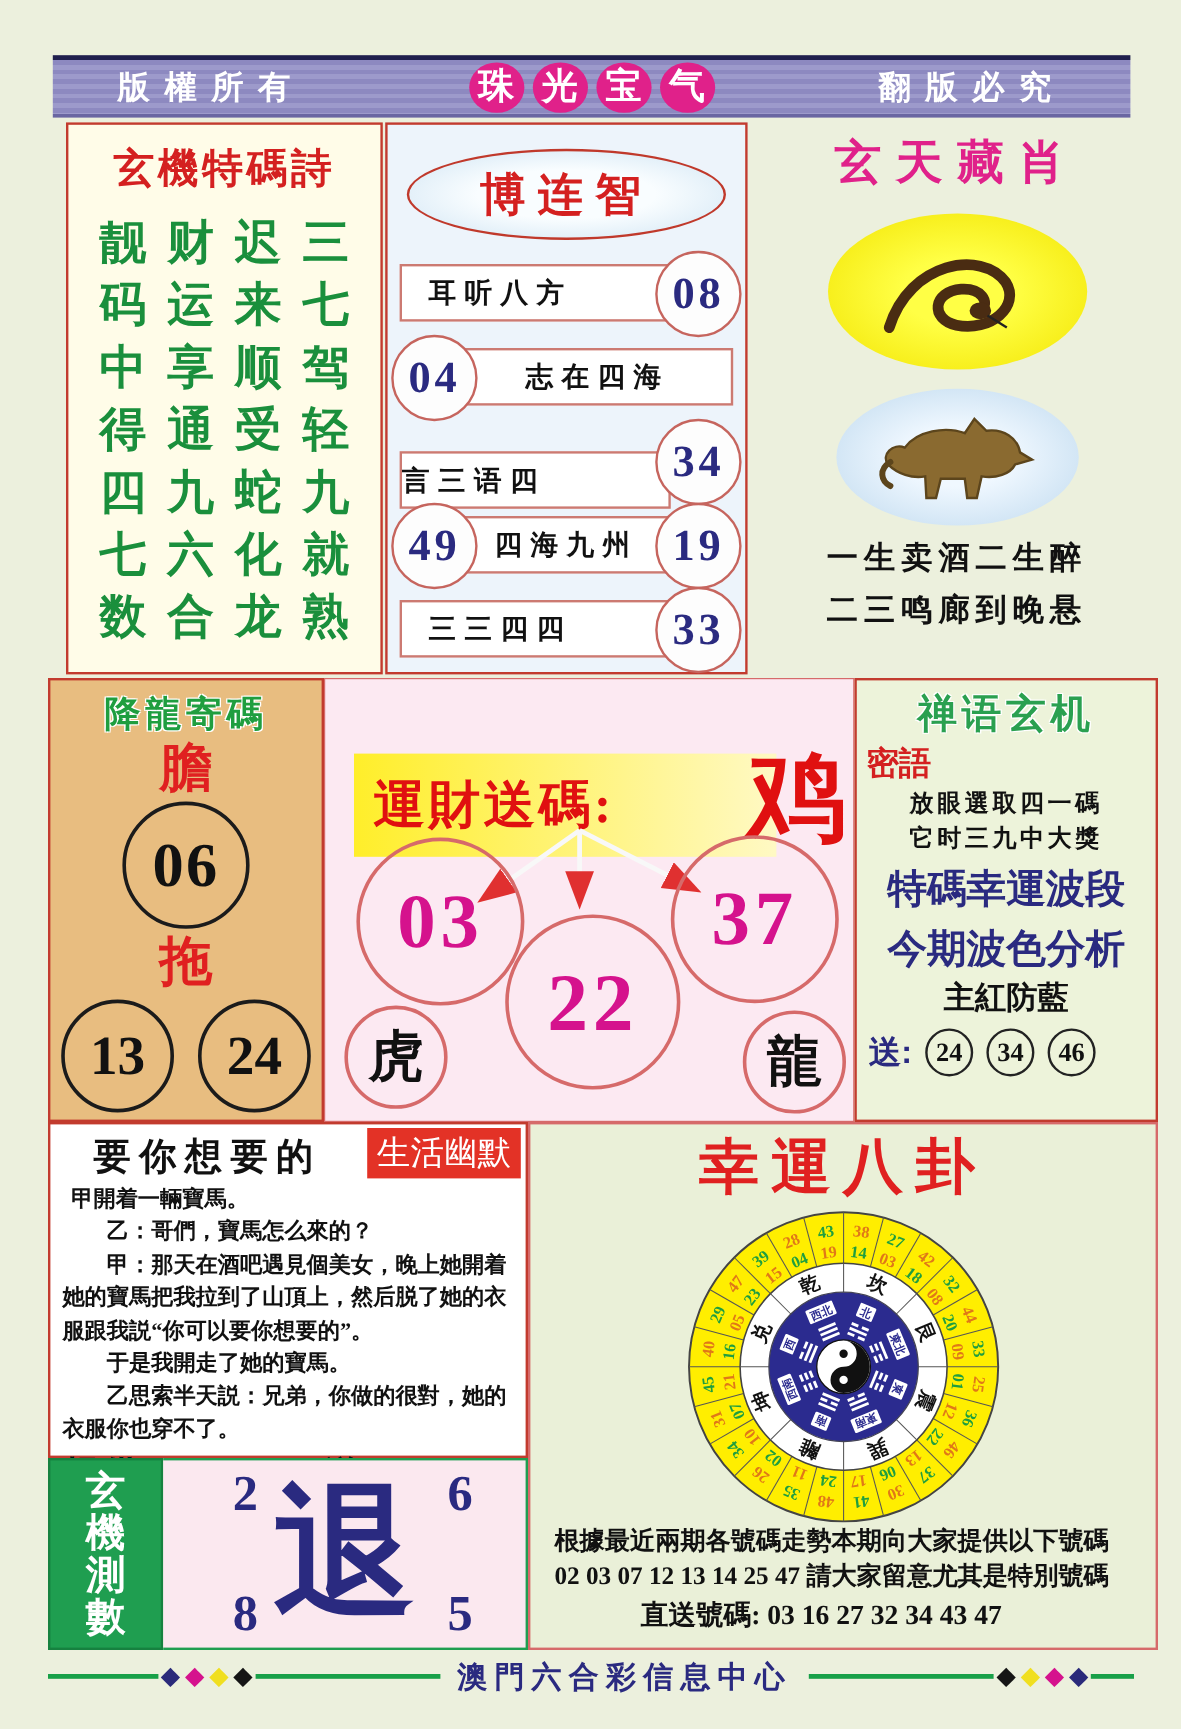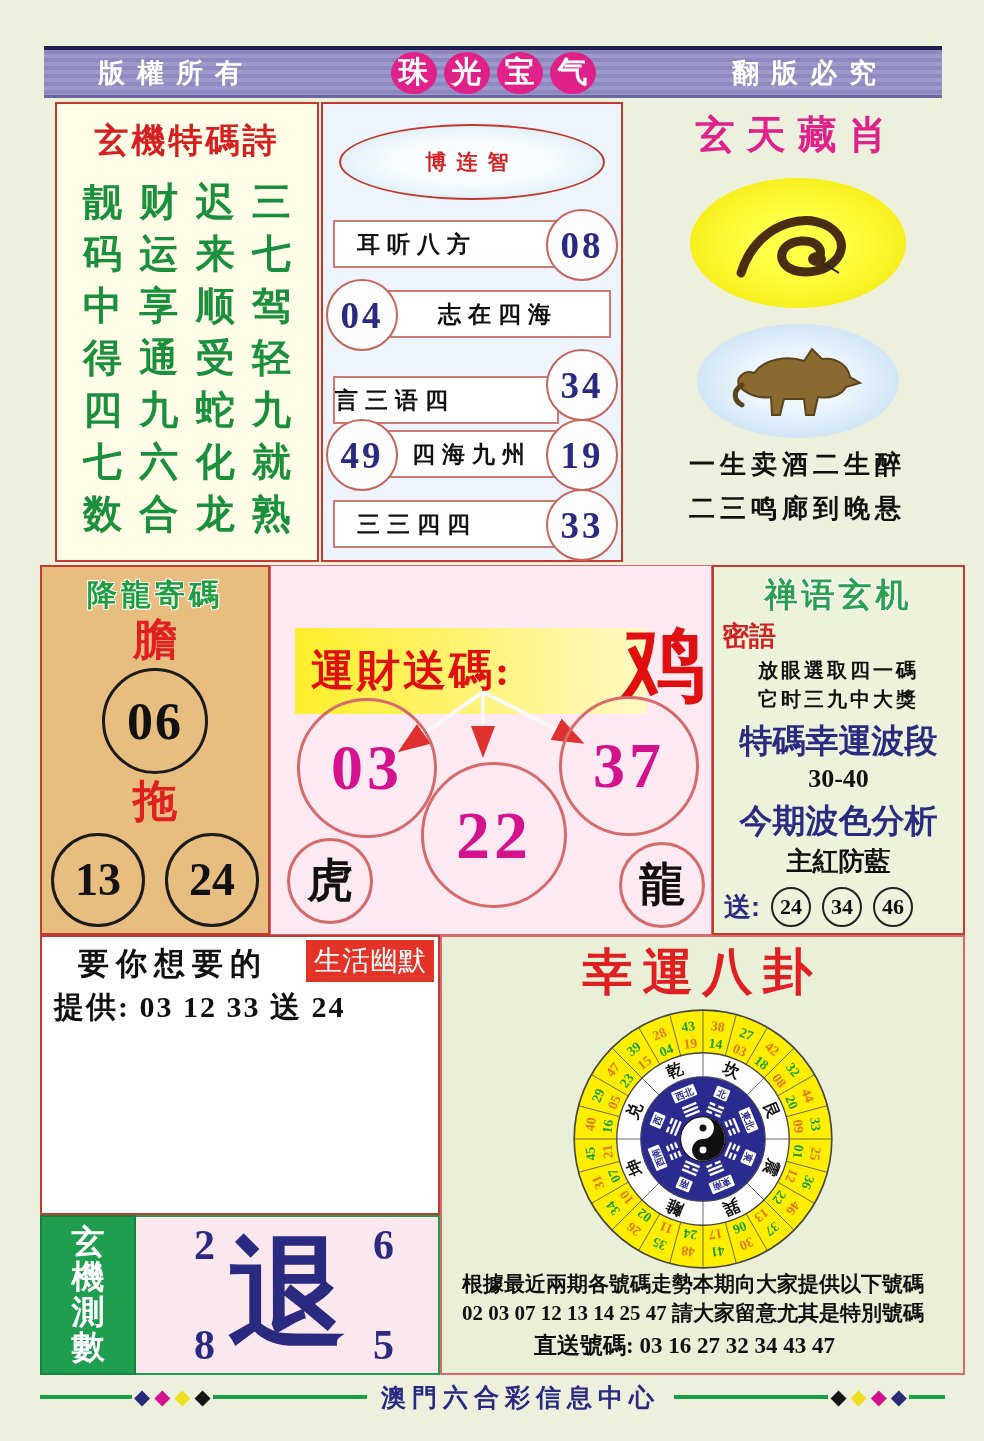--- a/index.html
+++ b/index.html
@@ -26,21 +26,21 @@
   #poem-box{left:55px;top:102px;width:264px;height:460px;background:#fffce8;border:2px solid #c23b2e}
   #poem-title{color:#d42020;font-weight:bold;font-size:34px;text-align:center;letter-spacing:3px;margin-top:14px;font-family:"Liberation Serif",serif}
   #poem-rows{padding:12px 26px 0 26px}
   .poem-row{display:flex;justify-content:space-between;height:52px;align-items:center}
   .poem-char{color:#1a8f3c;font-weight:bold;font-size:39px;font-family:"Liberation Serif",serif}
 
   
   #smart-box{left:321px;top:102px;width:302px;height:460px;background:#edf4fb;border:2px solid #c23b2e}
   #smart-oval{margin:20px auto 8px auto;width:262px;height:72px;border:2px solid #c0392b;border-radius:50%;
     background:radial-gradient(ellipse at center,#f9fdff 40%,#cfe4f3);display:flex;align-items:center;justify-content:center}
-  #smart-oval .t{color:#d42020;font-weight:bold;font-size:21px;letter-spacing:10px;font-family:"Liberation Serif",serif}
+  #smart-oval .t{color:#d42020;font-weight:bold;font-size:38px;letter-spacing:10px;font-family:"Liberation Serif",serif}
   .srow{position:relative;height:70px}
   .srect{position:absolute;top:12px;height:44px;background:#fff;border:2px solid #cc7a72;
     display:flex;align-items:center;font-weight:bold;font-size:23px;letter-spacing:7px;font-family:"Liberation Serif",serif}
   .scircle{position:absolute;top:1px;width:68px;height:68px;border:2px solid #c6655e;border-radius:50%;background:#fdfdfd;
     display:flex;align-items:center;justify-content:center;color:#2a2a80;font-weight:bold;font-size:37px;
     font-family:"Liberation Serif",serif;letter-spacing:3px}
 
   
   #zodiac-panel{left:630px;top:102px;width:335px;height:460px}
   #zodiac-title{color:#e0218a;font-weight:bold;font-size:39px;letter-spacing:12px;text-align:center;font-family:"Liberation Serif",serif;margin-top:6px}
@@ -279,36 +279,42 @@
   <div class="acircle" id="animal-left">虎</div>
   <div class="acircle" id="animal-right">龍</div>
 </div>
 
 <div class="abs" id="zen-box">
   <div id="zen-title">禅语玄机</div>
   <div id="zen-secret">密語</div>
   <div class="zverse">放眼選取四一碼</div>
   <div class="zverse">它时三九中大獎</div>
   <div class="znavy">特碼幸運波段</div>
-  <div class="zblack">30-40</div>
   <div class="znavy">今期波色分析</div>
   <div class="zblack">主紅防藍</div>
   <div id="zen-send">
     <span id="zen-send-label">送:</span>
     <span style="display:flex">
         <span class="zcircle">24</span>
         <span class="zcircle">34</span>
         <span class="zcircle">46</span>
       </span>
   </div>
 </div>
 
 <div class="abs" id="joke-box">
   <div id="joke-title">要你想要的</div>
   <div id="joke-badge">生活幽默</div>
+  <div id="joke-body">
+      <p>甲開着一輛寶馬。</p>
+      <p>乙：哥們，寶馬怎么來的？</p>
+      <p>甲：那天在酒吧遇見個美女，晚上她開着她的寶馬把我拉到了山頂上，然后脱了她的衣服跟我説“你可以要你想要的”。</p>
+      <p>于是我開走了她的寶馬。</p>
+      <p>乙思索半天説：兄弟，你做的很對，她的衣服你也穿不了。</p>
+    </div>
   <div id="joke-provide">提供: 03 12 33 送 24</div>
 </div>
 
 <div class="abs" id="bagua-box">
   <div id="bagua-title">幸運八卦</div>
   <div id="bagua-wheel-wrap"><svg viewBox="0 0 240 240" width="262" height="262">
         <circle cx="120" cy="120" r="118" fill="#ffee00" stroke="#444" stroke-width="1.5"></circle>
         <line x1="120" y1="41" x2="120" y2="2" stroke="#555" stroke-width="0.8"></line>
         <line x1="140.44670456309913" y1="43.6918597231636" x2="150.54064732209744" y2="6.020752497889944" stroke="#555" stroke-width="0.8"></line>
         <line x1="159.5" y1="51.583993101029336" x2="179" y2="17.809002353436227" stroke="#555" stroke-width="0.8"></line>

